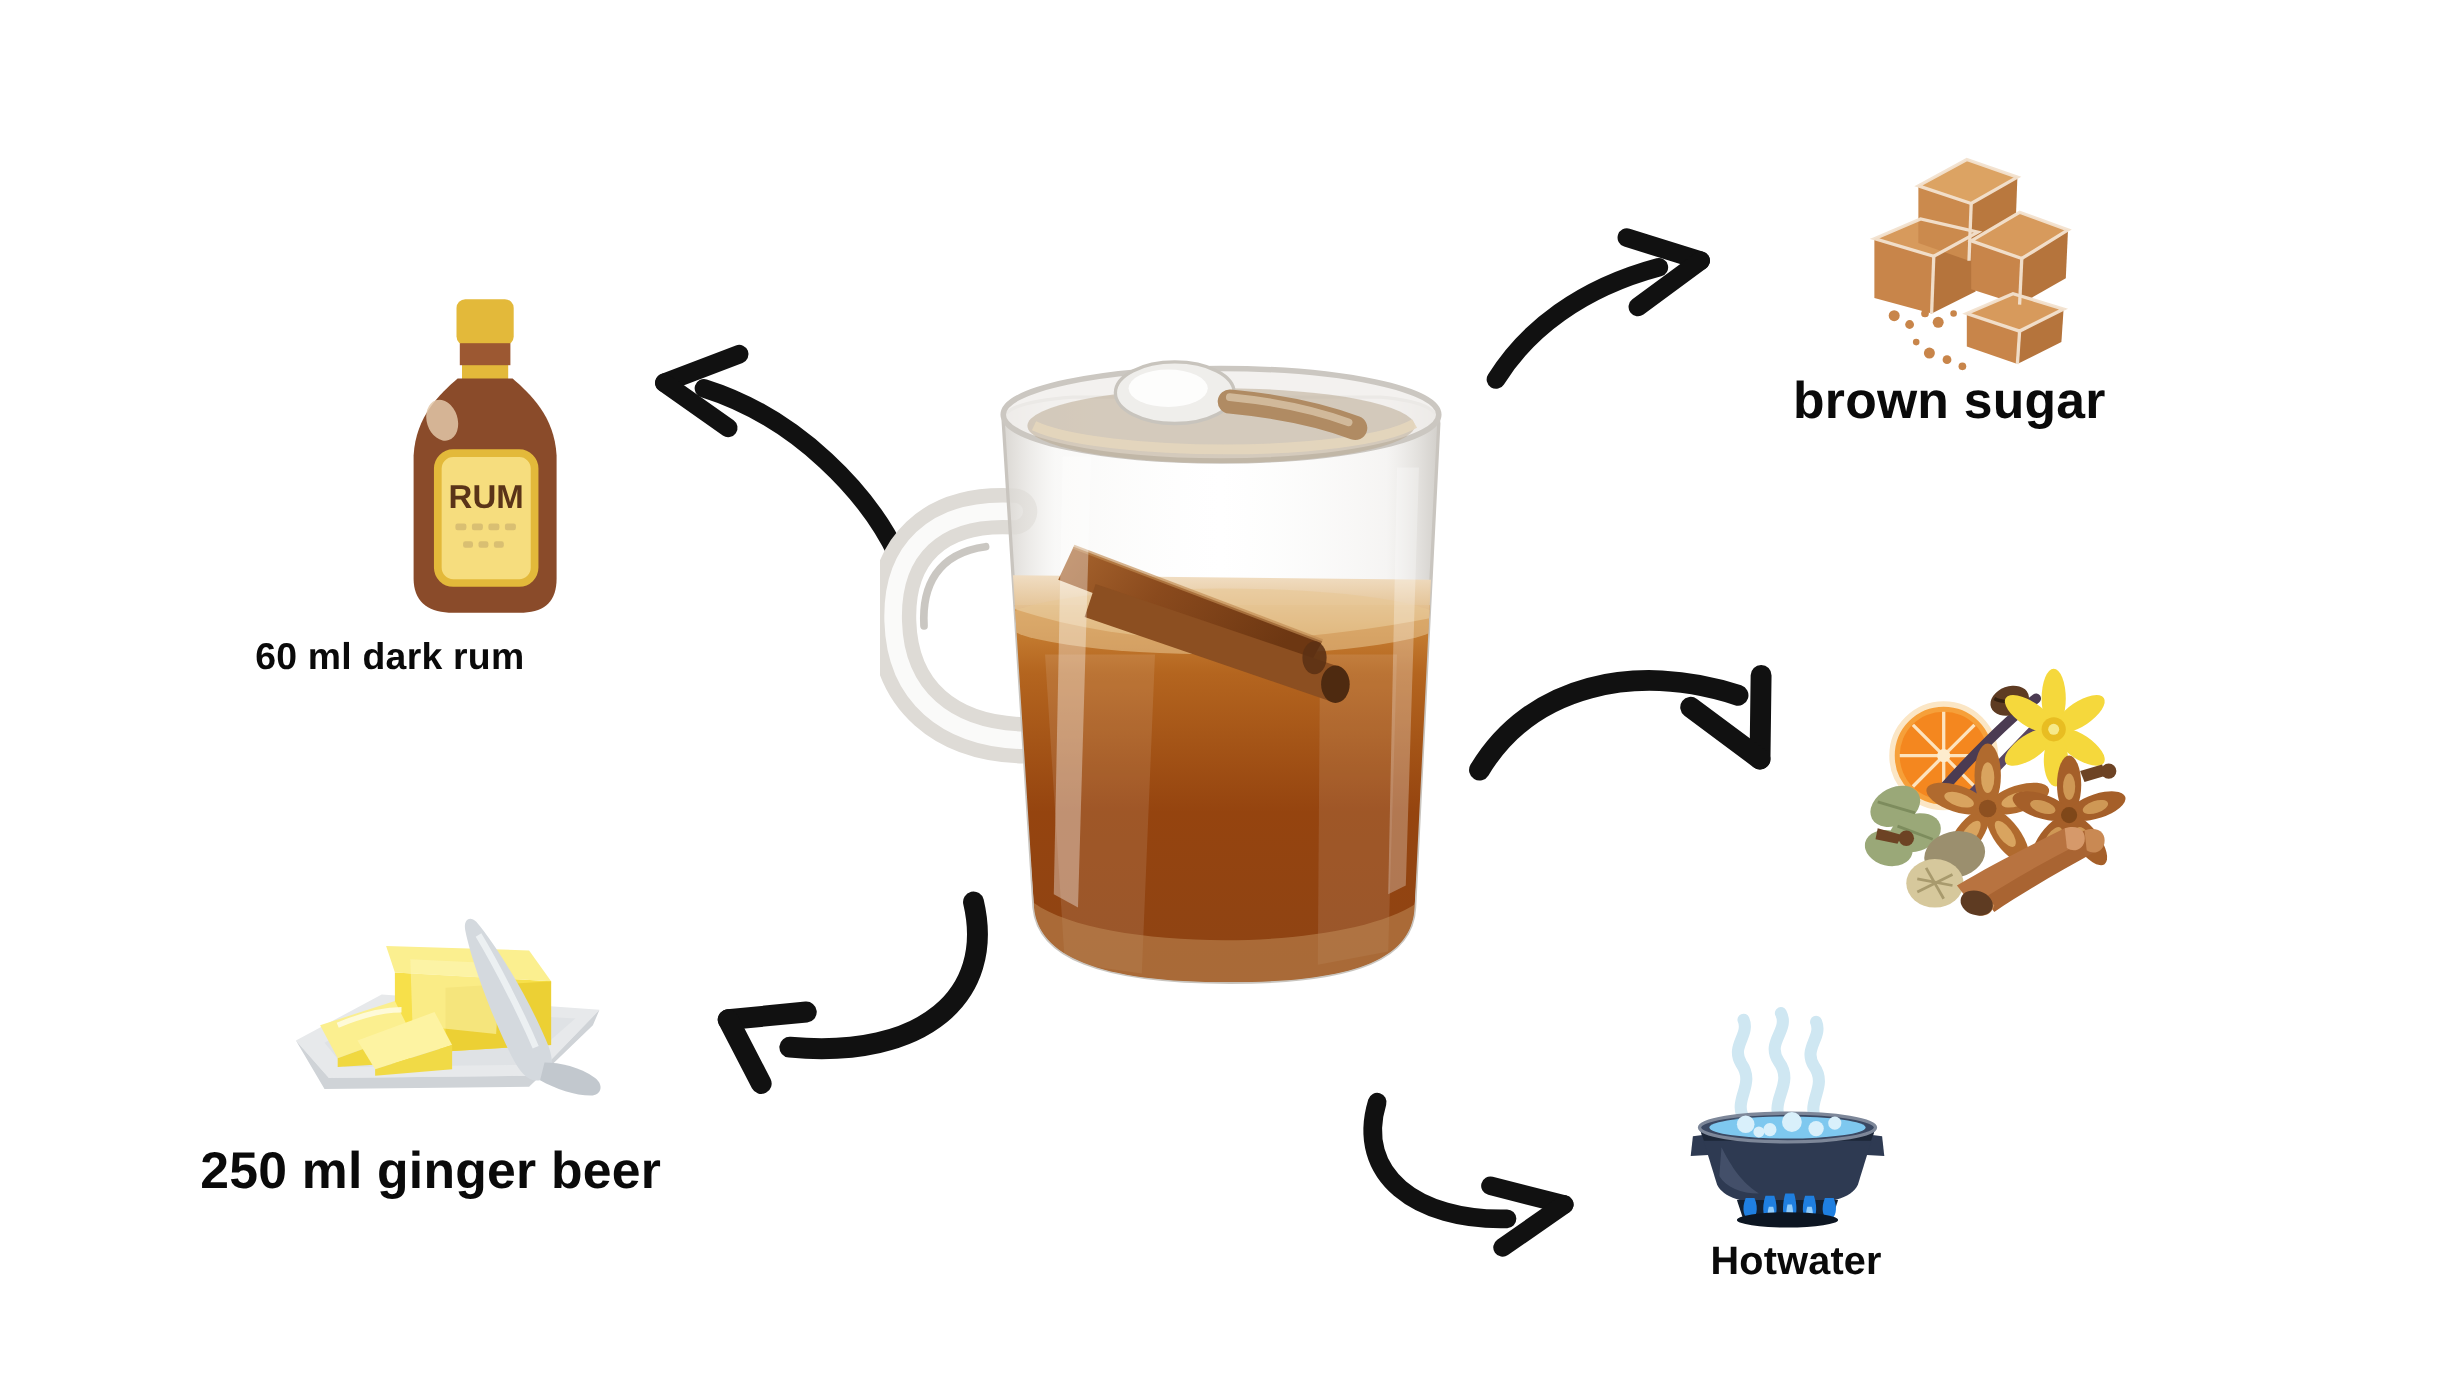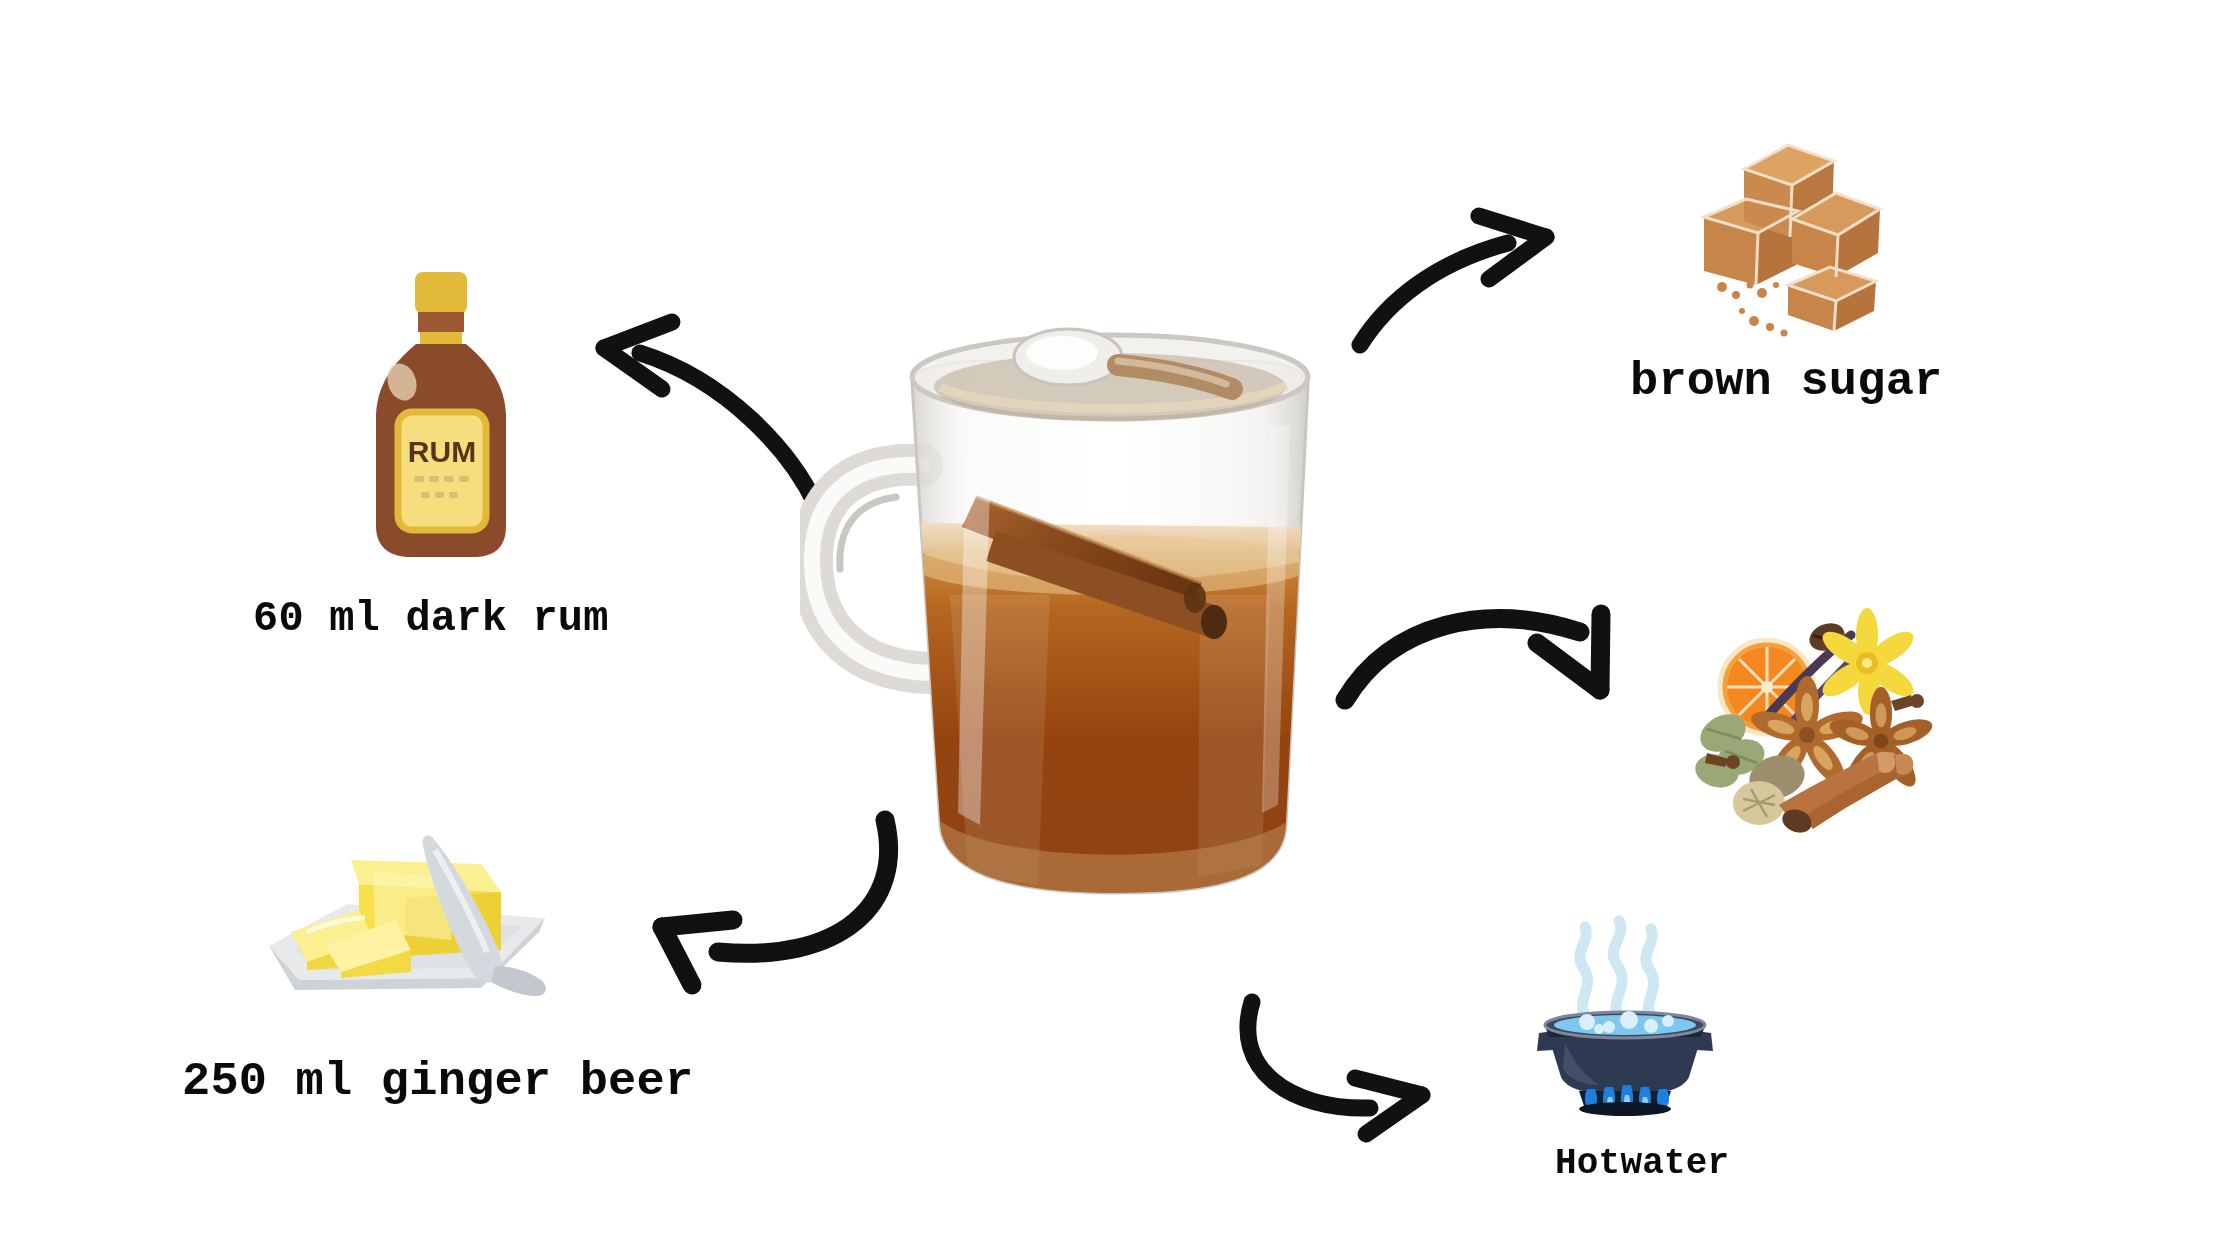--- a/index.html
+++ b/index.html
@@ -18,27 +18,26 @@
   #infographic {
     position: absolute;
     inset: 0;
     width: 2240px;
     height: 1260px;
     background: #ffffff;
   }
 
   .label {
     position: absolute;
-    font-family: Liberation Mono, monospace;
+    font-family: Liberation Sans, sans-serif;
     font-weight: bold;
     color: #0a0a0a;
     white-space: nowrap;
     letter-spacing: 0.2px;
     line-height: 1;
-    margin-top: 18px;
   }
 
   
   #arrow-layer {
     position: absolute;
     inset: 0;
     width: 2240px;
     height: 1260px;
     pointer-events: none;
   }
@@ -189,21 +188,21 @@
         <rect x="74" y="222" width="10" height="6" rx="2"></rect>
           <rect x="89" y="222" width="10" height="6" rx="2"></rect>
         <rect x="104" y="222" width="10" height="6" rx="2"></rect>
           <rect x="119" y="222" width="10" height="6" rx="2"></rect>
         <rect x="81" y="238" width="9" height="6" rx="2"></rect>
           <rect x="95" y="238" width="9" height="6" rx="2"></rect>
         <rect x="109" y="238" width="9" height="6" rx="2"></rect>
       </g>
     </svg>
   </div>
-  <div class="label" style="left:253px; top:580px; font-size:42px;">60 ml dark rum</div>
+  <div class="label" style="left:232px; top:580px; font-size:34px;">60 ml dark rum</div>
 
   <div class="art" style="left:1700px; top:125px; width:320px; height:220px;">
     <svg viewBox="0 0 320 220" width="320" height="220" xmlns="http://www.w3.org/2000/svg">
 
       <g>
         <path d="M 4 92 L 46 74 L 98 86 L 58 108 Z" fill="#d79a5c"></path>
         <path d="M 4 92 L 58 108 L 56 160 L 4 146 Z" fill="#c8854a"></path>
         <path d="M 58 108 L 98 86 L 96 140 L 56 160 Z" fill="#b5743c"></path>
       </g>
 

